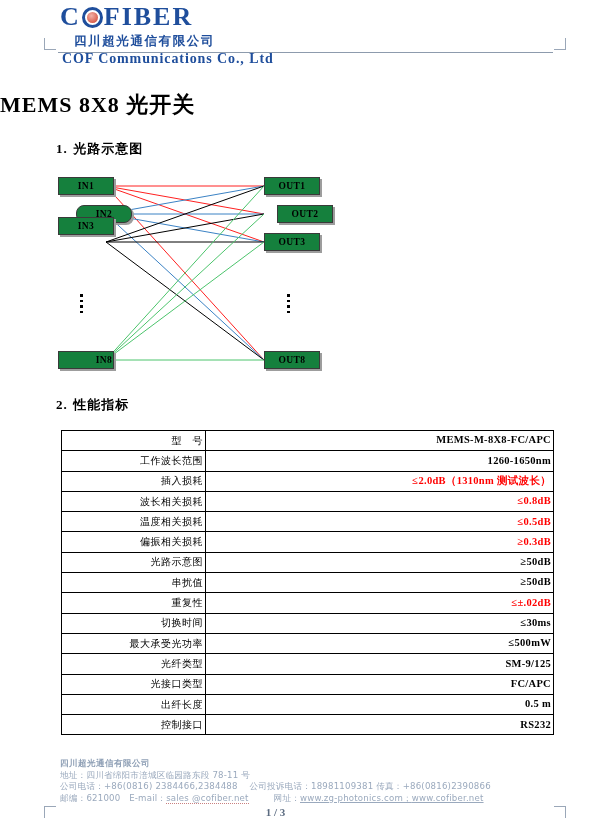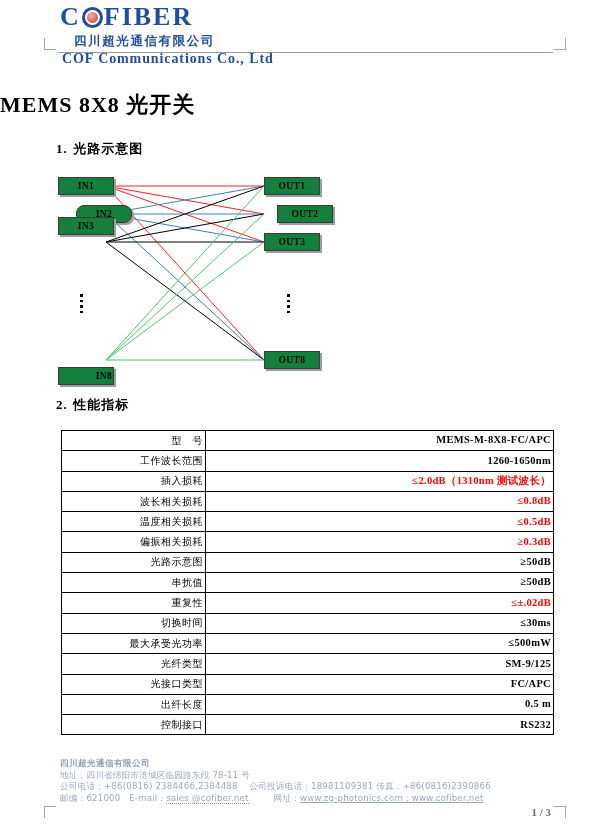--- a/index.html
+++ b/index.html
@@ -133,21 +133,21 @@
     font-size: 8.6px;
     color: #9aa9bd;
     line-height: 11.6px;
     letter-spacing: 0.2px;
   }
   .footer .fcompany { font-weight: bold; color: #8fa0b6; letter-spacing: 0.4px; }
   .footer .flink { text-decoration: underline; color: #9aa9bd; }
   .footer .fsquig { border-bottom: 1px dotted #c98080; }
   .page-num {
     position: absolute; left: 0; top: 806px; width: 551px;
-    text-align: right;
+    text-align: center;
     font-family: "Liberation Serif", "DejaVu Serif", serif;
     font-size: 11px; font-weight: bold; color: #5b6b80;
   }
 </style>
 </head>
 <body>
 
 <div class="mark mark-tl"></div>
 <div class="mark mark-tr"></div>
 <div class="mark mark-bl"></div>
@@ -203,21 +203,21 @@
         <line x1="50" y1="192" x2="208" y2="46"></line>
         <line x1="50" y1="192" x2="208" y2="74"></line>
         <line x1="50" y1="192" x2="208" y2="192"></line>
       </g>
     </g>
   </svg>
 
   <div class="node" style="left:2px;  top:9px;">IN1</div>
   <div class="node" style="left:20px;  top:37px;border-radius:8px;">IN2</div>
   <div class="node" style="left:2px;  top:49px;">IN3</div>
-  <div class="node" style="left:2px;  top:199px;padding-left:36px;">IN8</div>
+  <div class="node" style="left:2px;  top:183px;padding-left:36px;">IN8</div>
 
   <div class="node" style="left:208px;top:9px;text-align:center;">OUT1</div>
   <div class="node" style="left:208px;top:37px;margin-left:13px;">OUT2</div>
   <div class="node" style="left:208px;top:65px;">OUT3</div>
   <div class="node" style="left:208px;top:183px;">OUT8</div>
 
   <div class="vdots" style="left:24px; top:126px;">
     <i></i>
       <i></i>
       <i></i>

